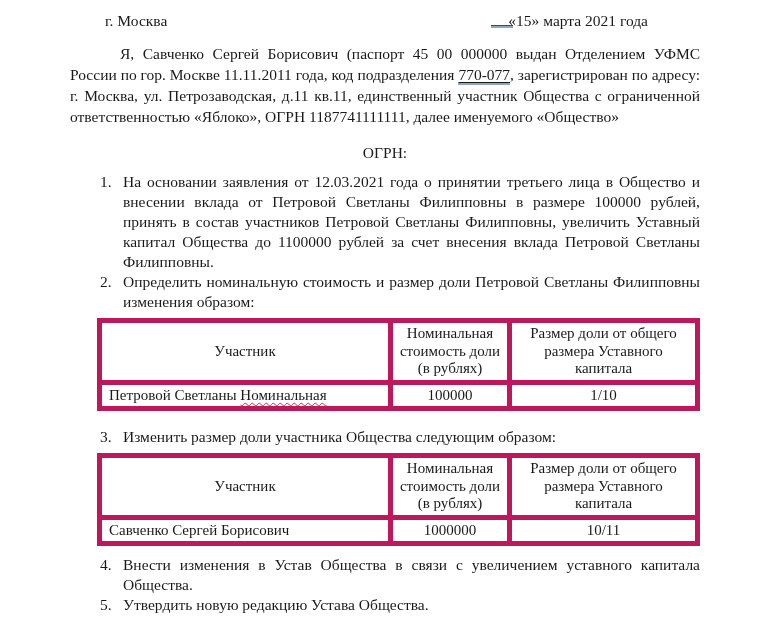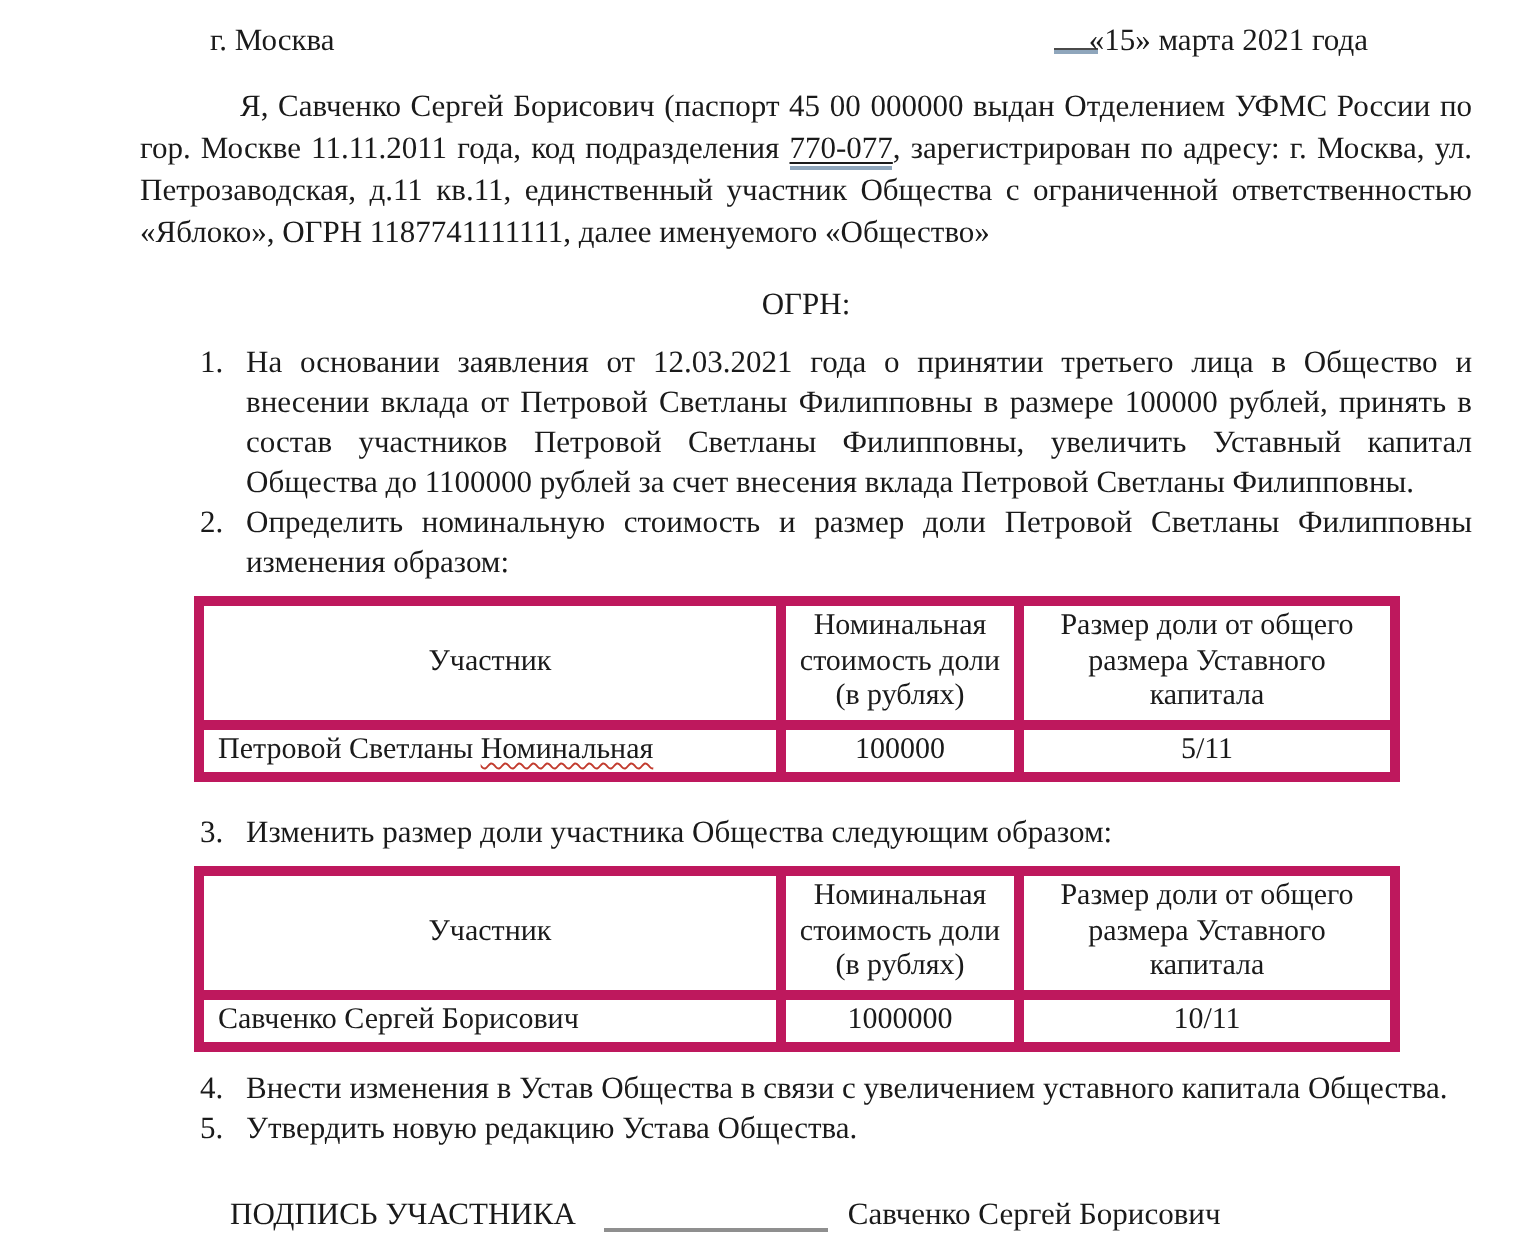--- a/index.html
+++ b/index.html
@@ -5,21 +5,21 @@
   * { box-sizing: border-box; margin: 0; padding: 0; }
   html, body { width: 768px; height: 625px; background: #ffffff; }
   body {
     font-family: "Liberation Serif", "DejaVu Serif", serif;
     color: #1a1a1a;
     -webkit-font-smoothing: antialiased;
   }
   .page {
     position: relative;
     width: 768px; height: 625px;
-    padding: 10px 32px 0 70px;
+    padding: 10px 68px 0 70px;
     overflow: hidden;
     font-size: 15.5px;
   }
   
   .topline { display: flex; justify-content: space-between; line-height: 21px; }
   .city { margin-left: 35px; }
   .date-wrap { margin-right: 52px; white-space: nowrap; }
   .blank-short {
     display: inline-block; width: 22px; height: 13px;
     border-bottom: 1px solid #4a4a4a;
@@ -107,21 +107,21 @@
       </colgroup>
     <tbody>
         <tr>
       <th>Участник</th>
       <th>Номинальная стоимость доли (в рублях)</th>
       <th>Размер доли от общего размера Уставного капитала</th>
     </tr>
     <tr>
       <td class="cell-name"><span>Петровой Светланы </span><span class="spell-error">Номинальная</span></td>
       <td>100000</td>
-      <td>5/11</td>
+      <td>1/10</td>
     </tr>
   </tbody>
     </table>
 
   <div class="list">
     <div class="li gap-top">
       <span class="num">3.</span>
       <div class="txt">Изменить размер доли участника Общества следующим образом:</div>
     </div>
   </div>

